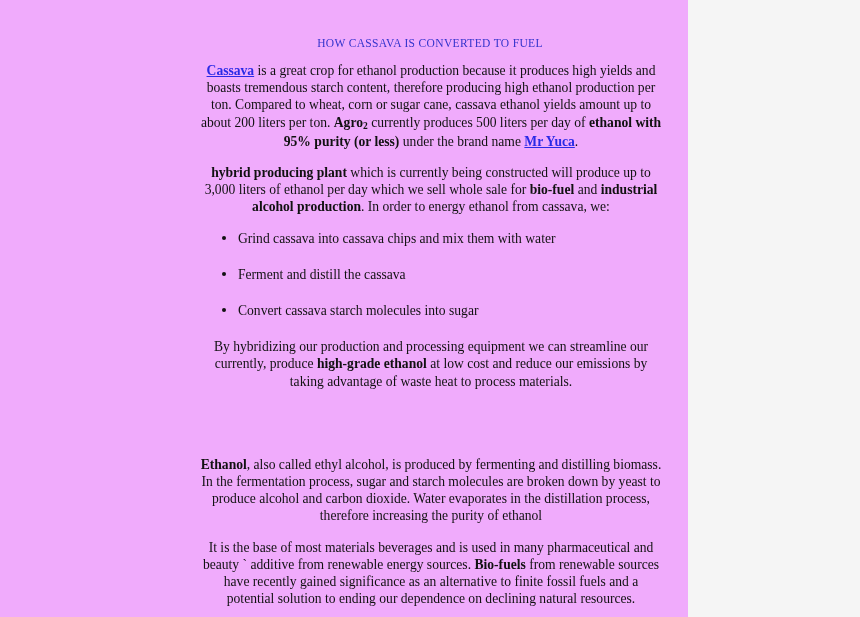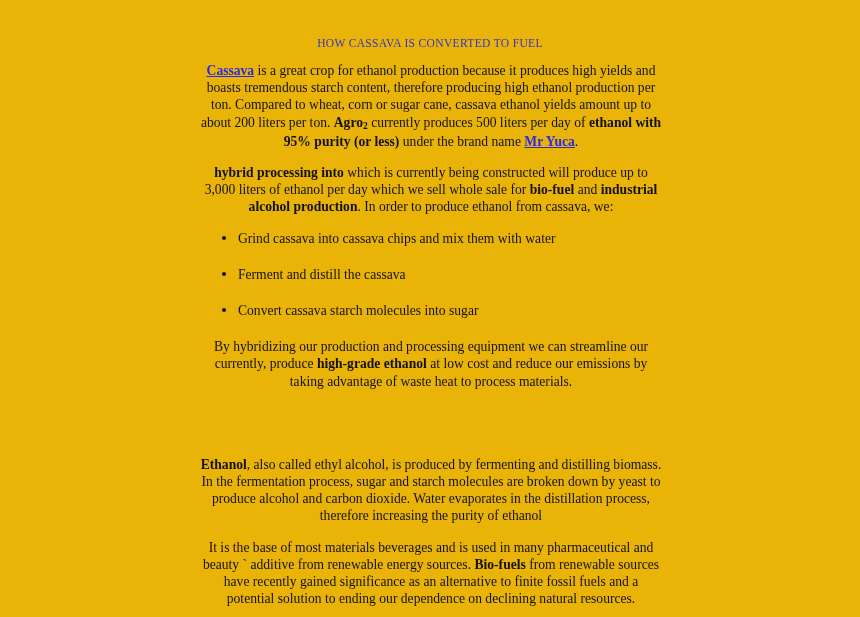--- a/index.html
+++ b/index.html
@@ -9,23 +9,23 @@
   body {
     width: 860px;
     height: 617px;
     background: #f5f5f5;
     font-family: "Liberation Serif", "DejaVu Serif", serif;
     color: #000000;
     overflow: hidden;
   }
   .page {
     position: relative;
-    width: 860px;
+    width: 688px;
     height: 617px;
-    background: #eab308;
+    background: #f0abfc;
   }
   .doc-title {
     position: absolute;
     left: 200px;
     top: 37px;
     width: 460px;
     text-align: center;
     font-size: 11.5px;
     letter-spacing: 0.35px;
     color: #3333cc;
@@ -87,21 +87,21 @@
 <body>
 
 <div class="page">
 
   <div class="doc-title">HOW CASSAVA IS CONVERTED TO FUEL</div>
 
   <div class="body-block">
 
     <p class="para"><a class="doclink" href="#">Cassava</a><span> is a great crop for ethanol production because it produces high yields and boasts tremendous starch content, therefore producing high ethanol production per ton. Compared to wheat, corn or sugar cane, cassava ethanol yields amount up to about 200 liters per ton. </span><span class="b">Agro</span><sub class="b">2</sub><span> currently produces 500 liters per day of </span><span class="b">ethanol with 95% purity (or less)</span><span> under the brand name </span><a class="doclink" href="#">Mr Yuca</a><span>.</span></p>
 
-    <p class="para"><span class="b">hybrid processing into</span><span> which is currently being constructed will produce up to 3,000 liters of ethanol per day which we sell whole sale for </span><span class="b">bio-fuel</span><span> and </span><span class="b">industrial alcohol production</span><span>. In order to produce ethanol from cassava, we:</span></p>
+    <p class="para"><span class="b">hybrid producing plant</span><span> which is currently being constructed will produce up to 3,000 liters of ethanol per day which we sell whole sale for </span><span class="b">bio-fuel</span><span> and </span><span class="b">industrial alcohol production</span><span>. In order to energy ethanol from cassava, we:</span></p>
 
     <div class="list-wrap">
       <ul class="steps">
         <li><span class="bullet"></span><span>Grind cassava into cassava chips and mix them with water</span></li>
         <li><span class="bullet"></span><span>Ferment and distill the cassava</span></li>
         <li><span class="bullet"></span><span>Convert cassava starch molecules into sugar</span></li>
       </ul>
     </div>
 
     <p class="para"><span>By hybridizing our production and processing equipment we can streamline our currently, produce </span><span class="b">high-grade ethanol</span><span> at low cost and reduce our emissions by taking advantage of waste heat to process materials.</span></p>

